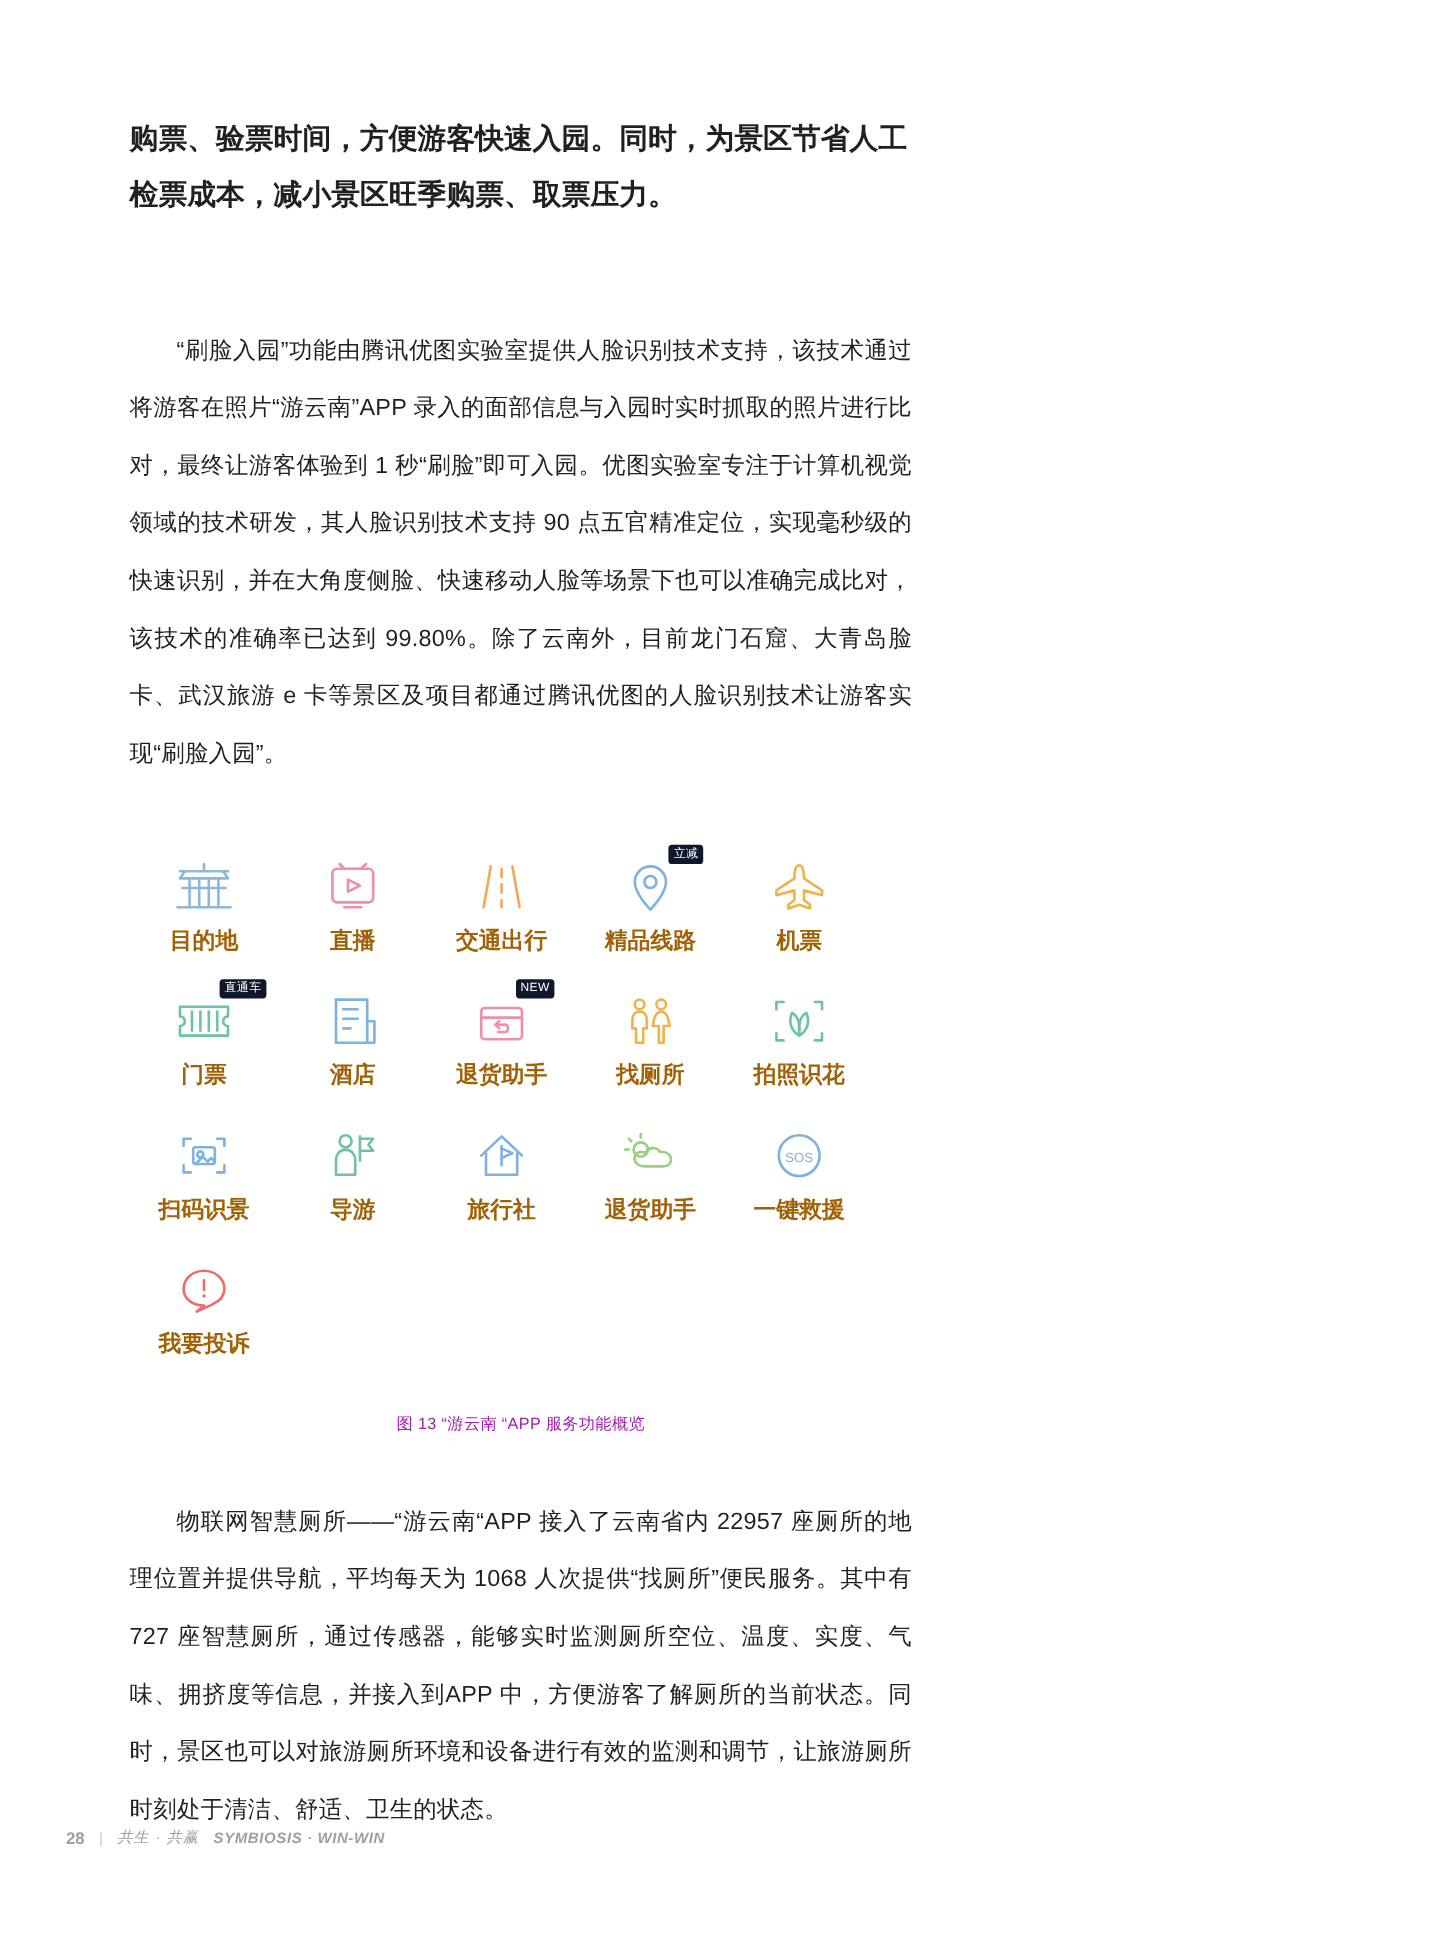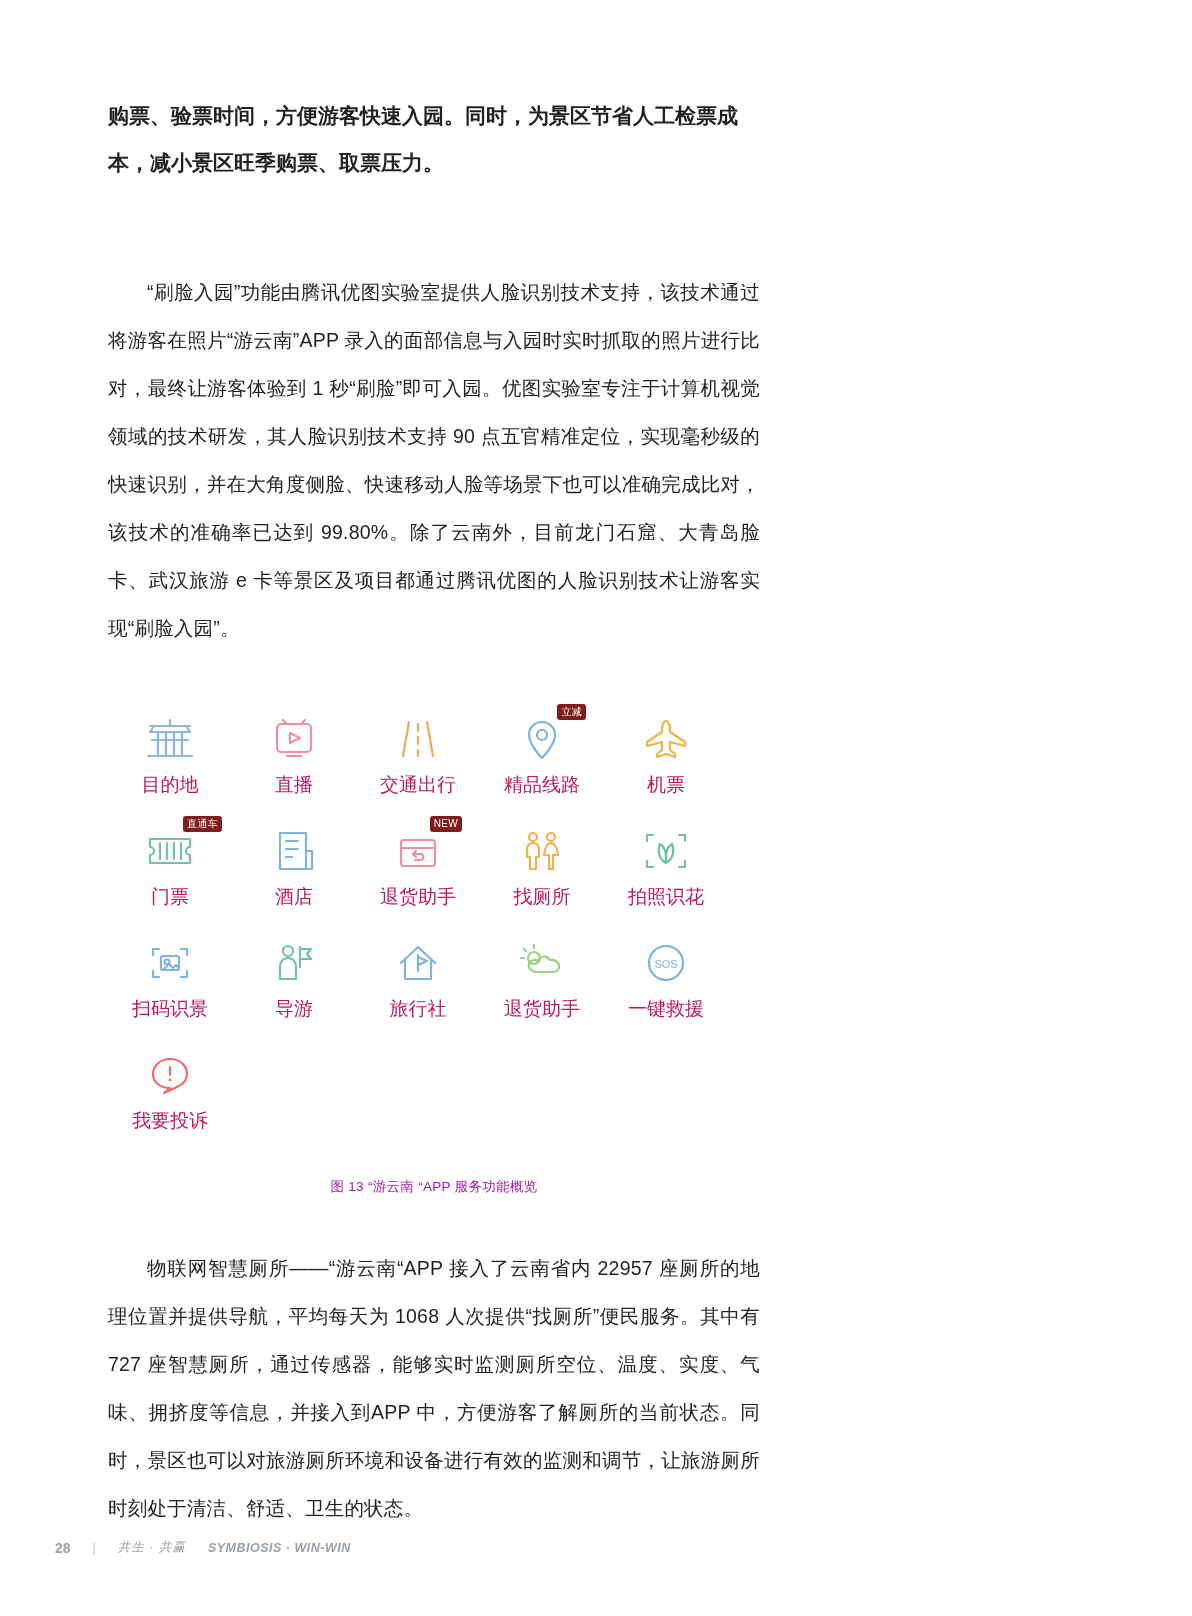--- a/index.html
+++ b/index.html
@@ -30,21 +30,21 @@
   p.para {
     font-size: 19.5px;
     line-height: 48px;
     margin: 0;
     text-align: justify;
     text-justify: inter-ideograph;
     letter-spacing: 0.2px;
   }
   p.lead {
     font-weight: bold;
-    font-size: 21px;
+    font-size: 24px;
     line-height: 47px;
     margin: 0;
   }
   .indent { text-indent: 2em; }
   .gap-1 { height: 82px; }
   .gap-2 { height: 48px; }
 
   
   .figure {
     position: relative;
@@ -72,29 +72,30 @@
     width: 60px;
     height: 62px;
     display: flex;
     align-items: center;
     justify-content: center;
     position: relative;
   }
   .icon-label {
     font-size: 19px;
     line-height: 26px;
-    color: #be185d;
+    color: #a16207;
     margin-top: 2px;
     white-space: nowrap;
+    font-weight: bold;
   }
   .badge {
     position: absolute;
     top: -4px;
     right: -14px;
-    background: #7f1d1d;
+    background: #0f172a;
     color: #fff;
     font-size: 10px;
     line-height: 14px;
     padding: 1px 4px;
     border-radius: 3px;
     white-space: nowrap;
     letter-spacing: 0.3px;
   }
   .badge.wide { right: -22px; }
   .fig-caption {
@@ -102,24 +103,24 @@
     font-size: 13.5px;
     color: #a21caf;
     margin-top: 22px;
     letter-spacing: 0.3px;
   }
 
   
   .footer {
     position: absolute;
     left: 55px;
-    bottom: 60px;
+    bottom: 76px;
     display: flex;
     align-items: center;
-    gap: 22px;
+    gap: 12px;
     color: #9aa0a6;
     font-size: 12.5px;
     text-align: right;
   }
   .footer .pg {
     font-weight: bold;
     font-size: 14px;
     color: #9aa0a6;
   }
   .footer .sep { color: #c3c7cb; }

